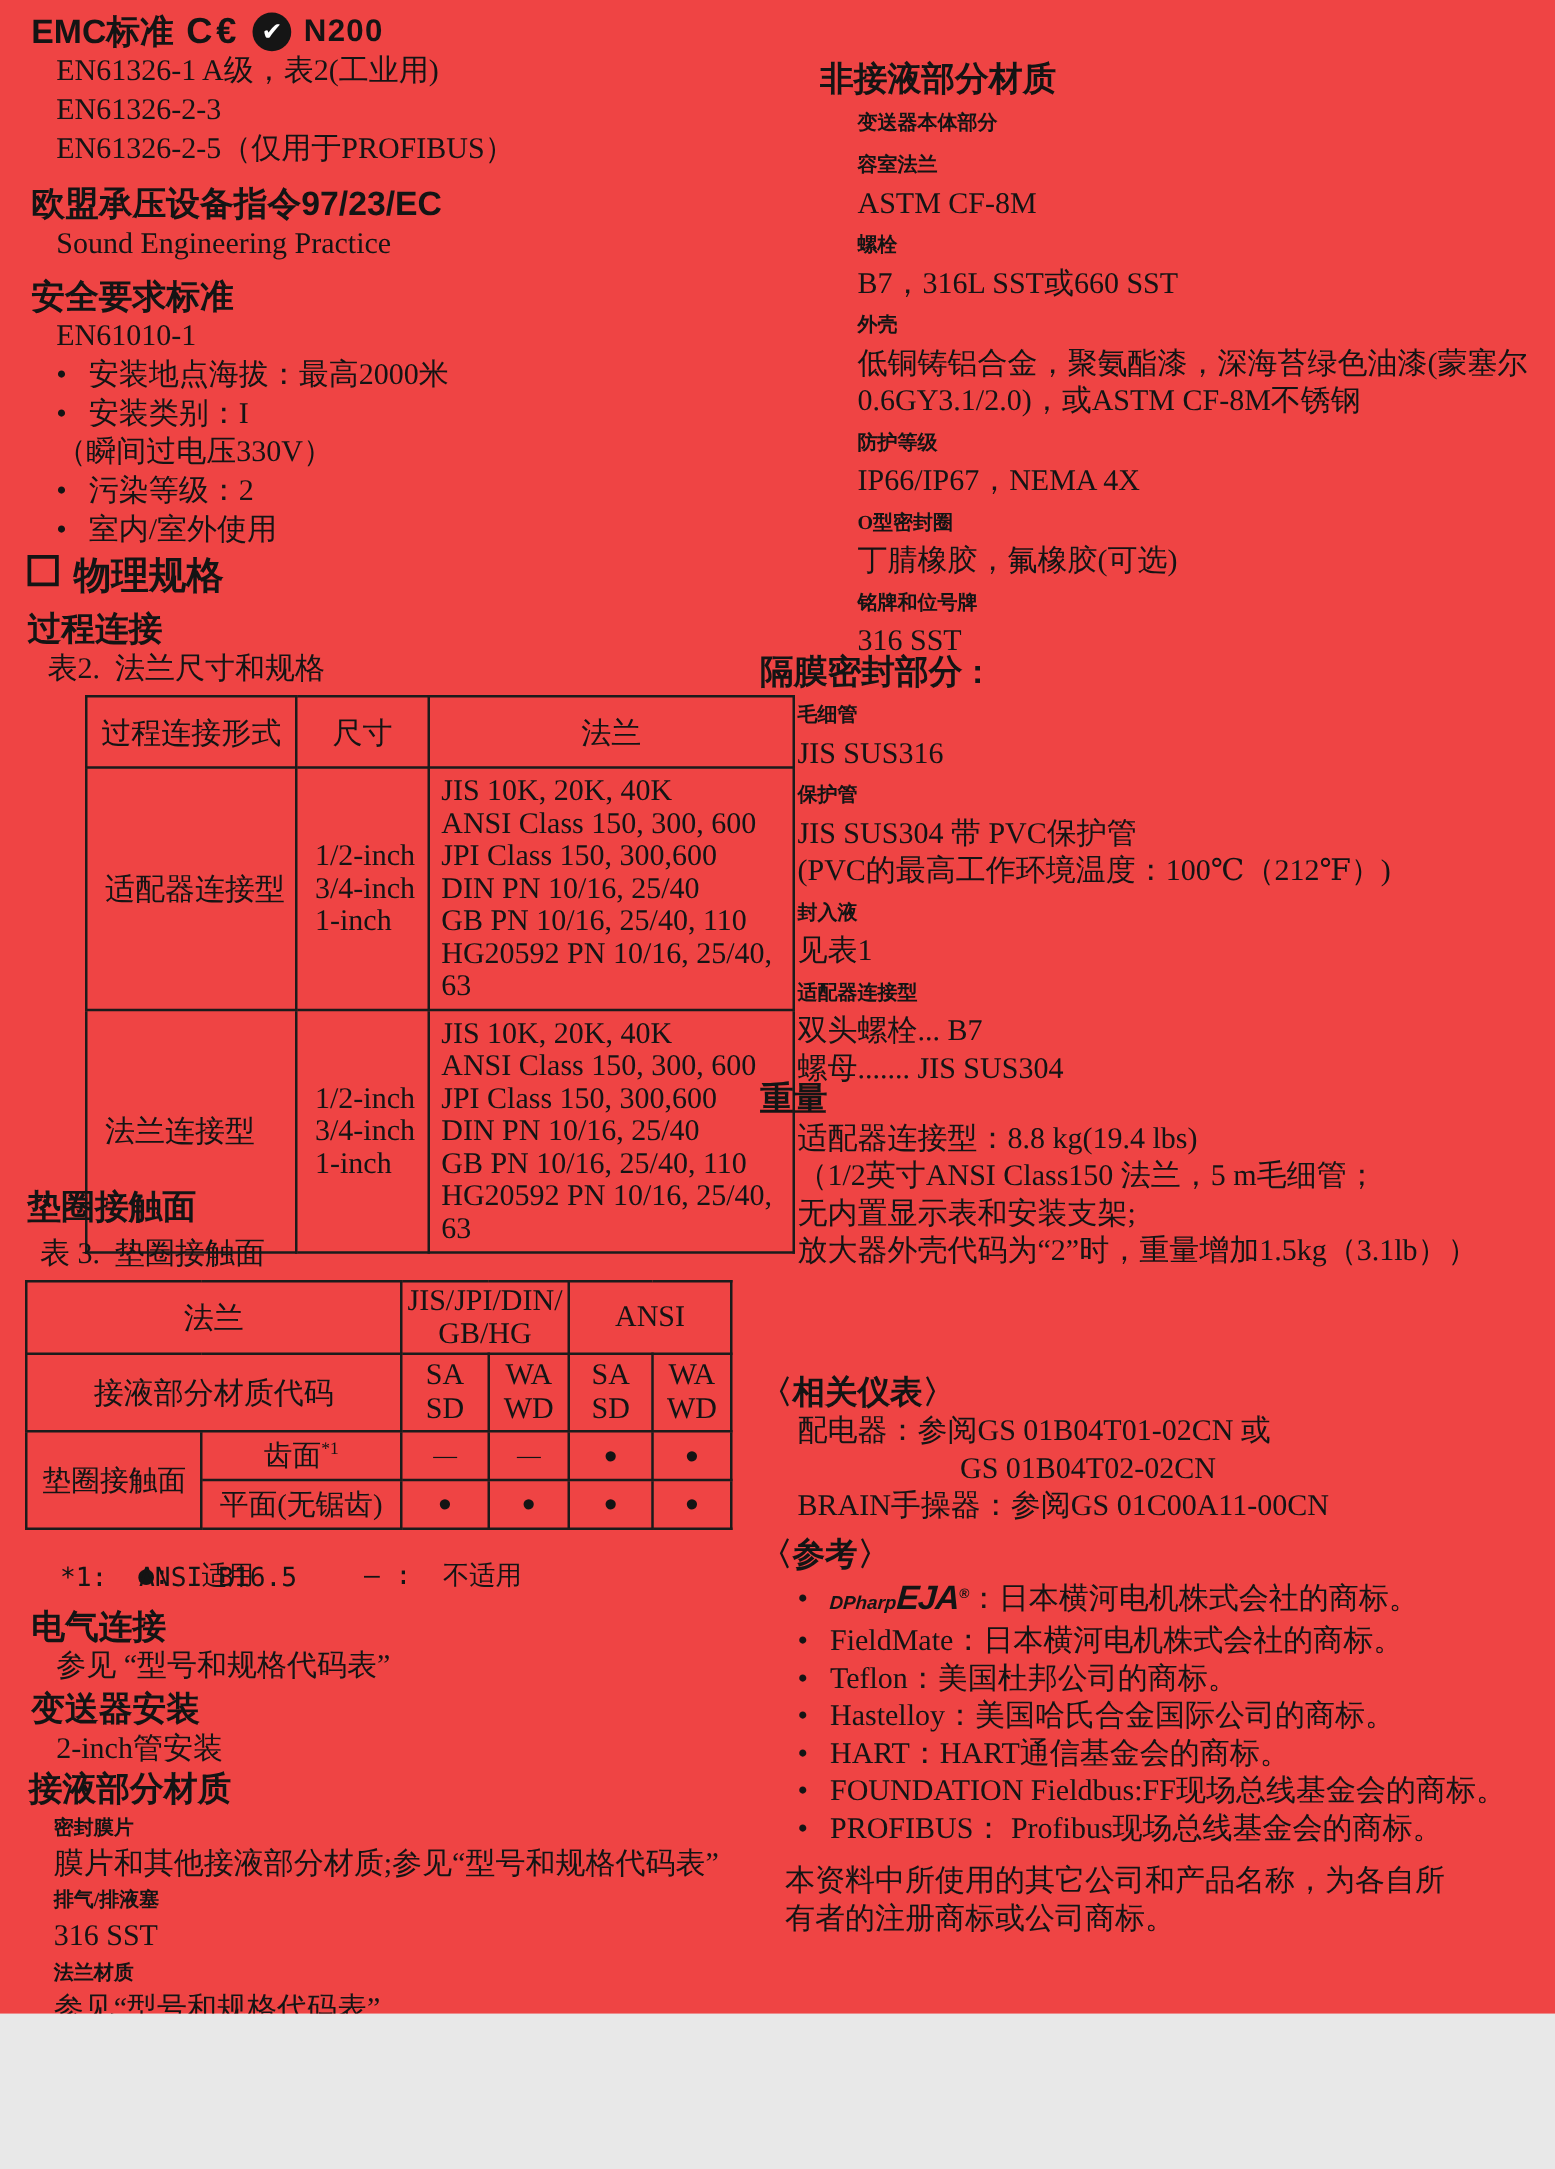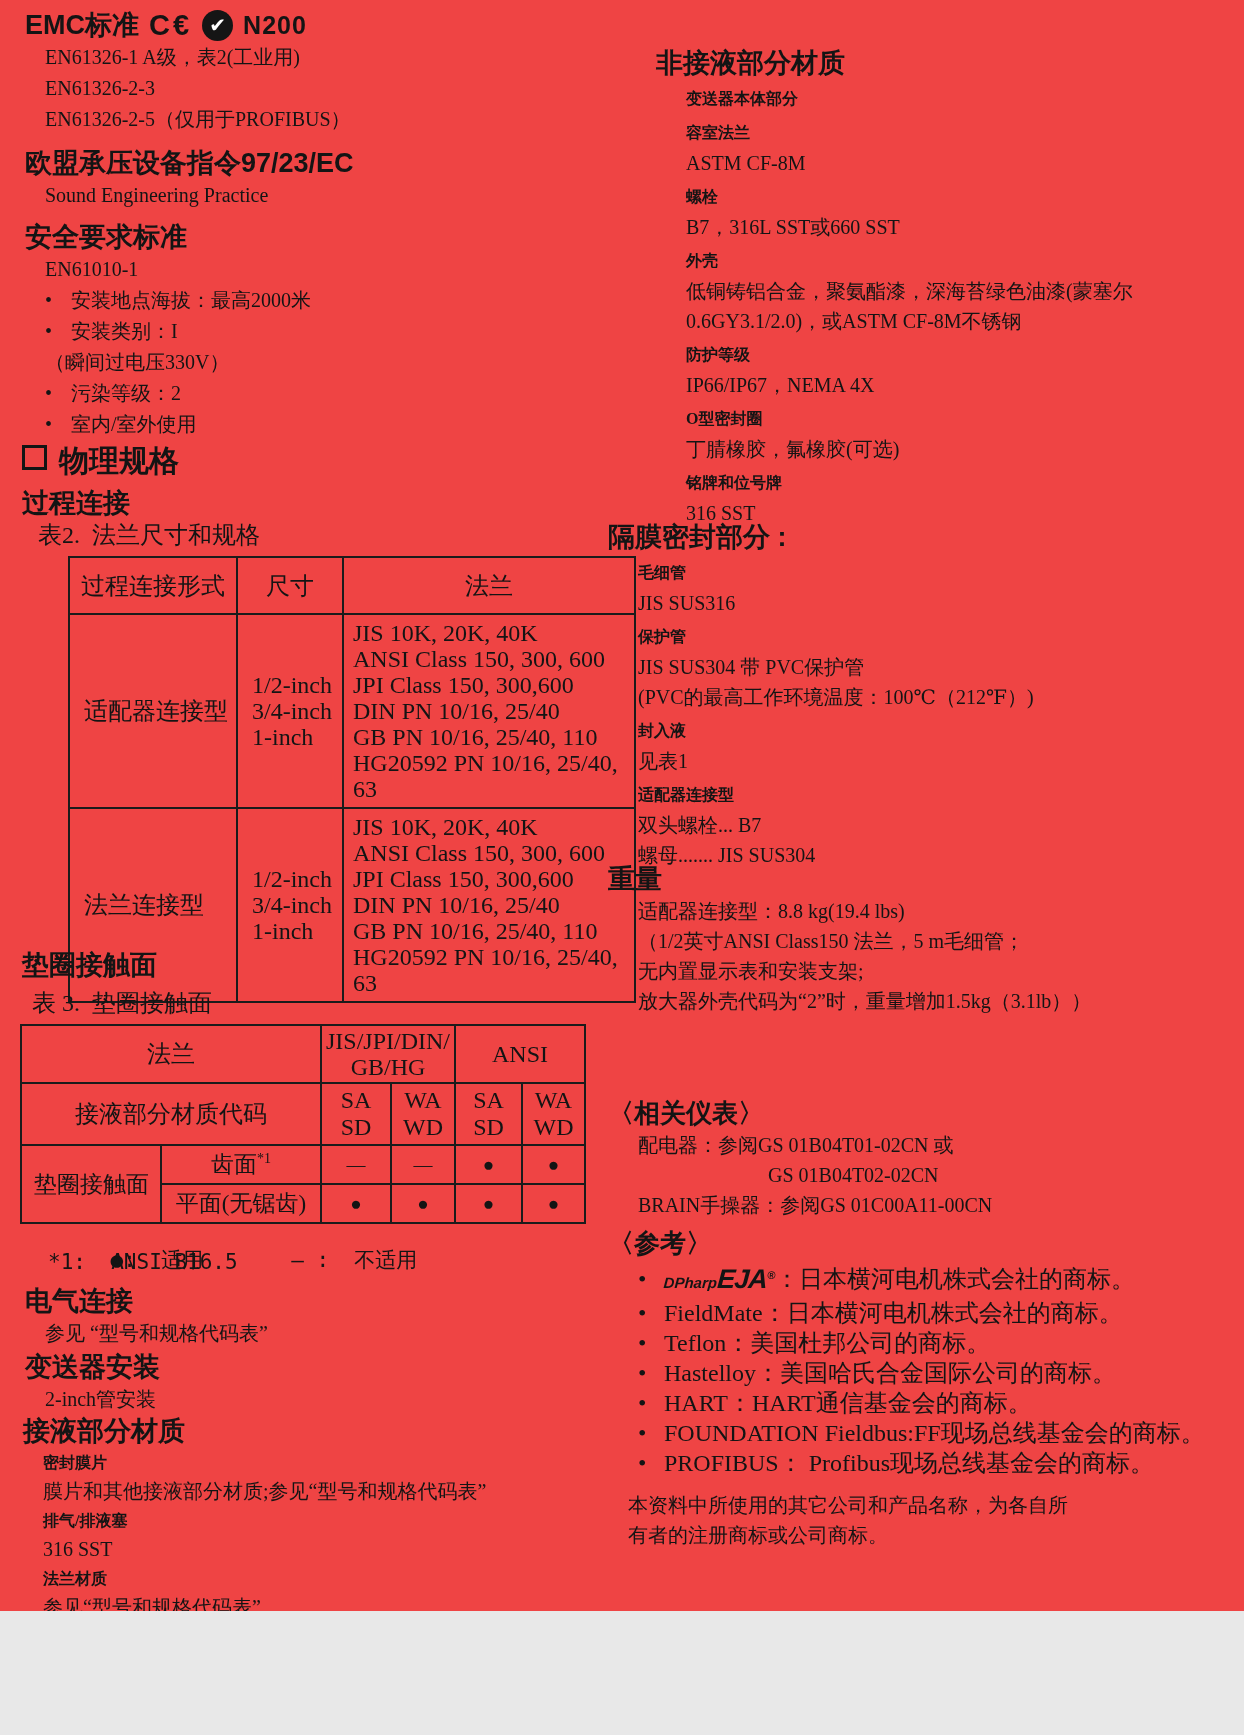--- a/index.html
+++ b/index.html
@@ -7,21 +7,21 @@
     position:relative;width:1244px;height:1611px;background:#ef4444;
     color:#141414;font-family:"Liberation Serif","DejaVu Serif",serif;
     margin:0 auto;overflow:hidden;
   }
   .blk{position:absolute;}
   
   .h1{font-family:"Liberation Sans","DejaVu Sans",sans-serif;font-weight:bold;font-size:27px;line-height:34px;}
   .h1b{font-family:"Liberation Sans","DejaVu Sans",sans-serif;font-weight:bold;font-size:30px;line-height:38px;}
   .h2{font-family:"Liberation Sans","DejaVu Sans",sans-serif;font-weight:bold;font-size:26px;line-height:34px;}
   
-  .t{font-size:20px;line-height:30px;white-space:pre-wrap;}
+  .t{font-size:24px;line-height:30px;white-space:pre-wrap;}
   .b{font-family:Liberation Serif, serif;font-weight:bold;font-size:16px;line-height:30px;margin-top:4px;white-space:pre-wrap;}
   .ind{padding-left:20px;}
   .ind2{padding-left:30px;}
   .lh31 .t{line-height:31px;}
   .lh29 .t,.lh29 .b{line-height:29px;margin-top:0;}
   
   .emc-row{display:flex;align-items:center;gap:10px;}
   .ce{font-family:"Liberation Sans","DejaVu Sans",sans-serif;font-weight:bold;font-size:29px;letter-spacing:3px;}
   .ctick{display:inline-block;width:31px;height:31px;border-radius:50%;background:#151515;text-align:center;}
   .ctick .chk{color:#ffffff;font-size:20px;line-height:31px;font-family:"DejaVu Sans",sans-serif;}

